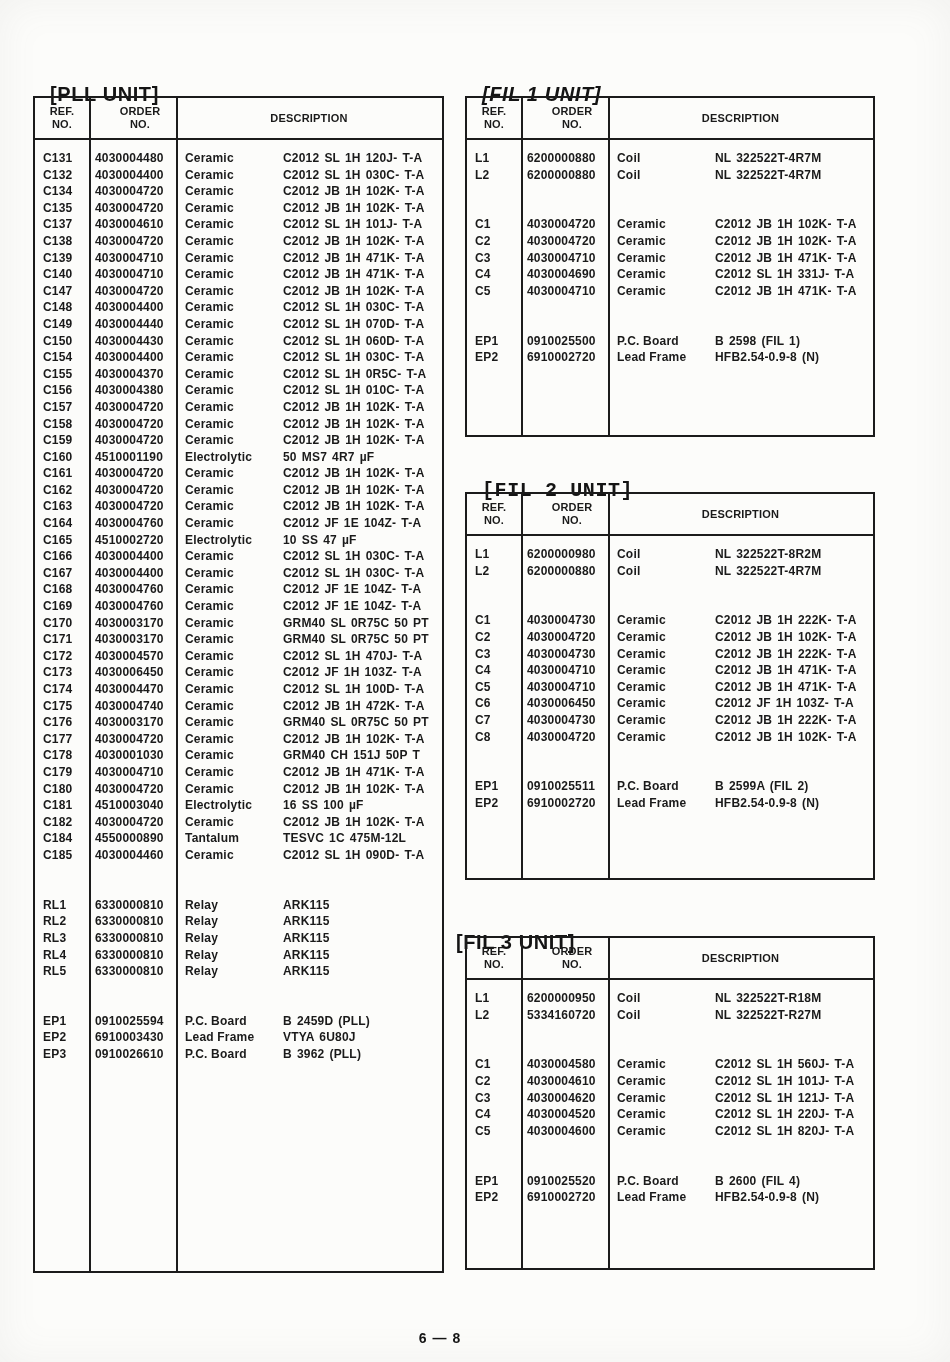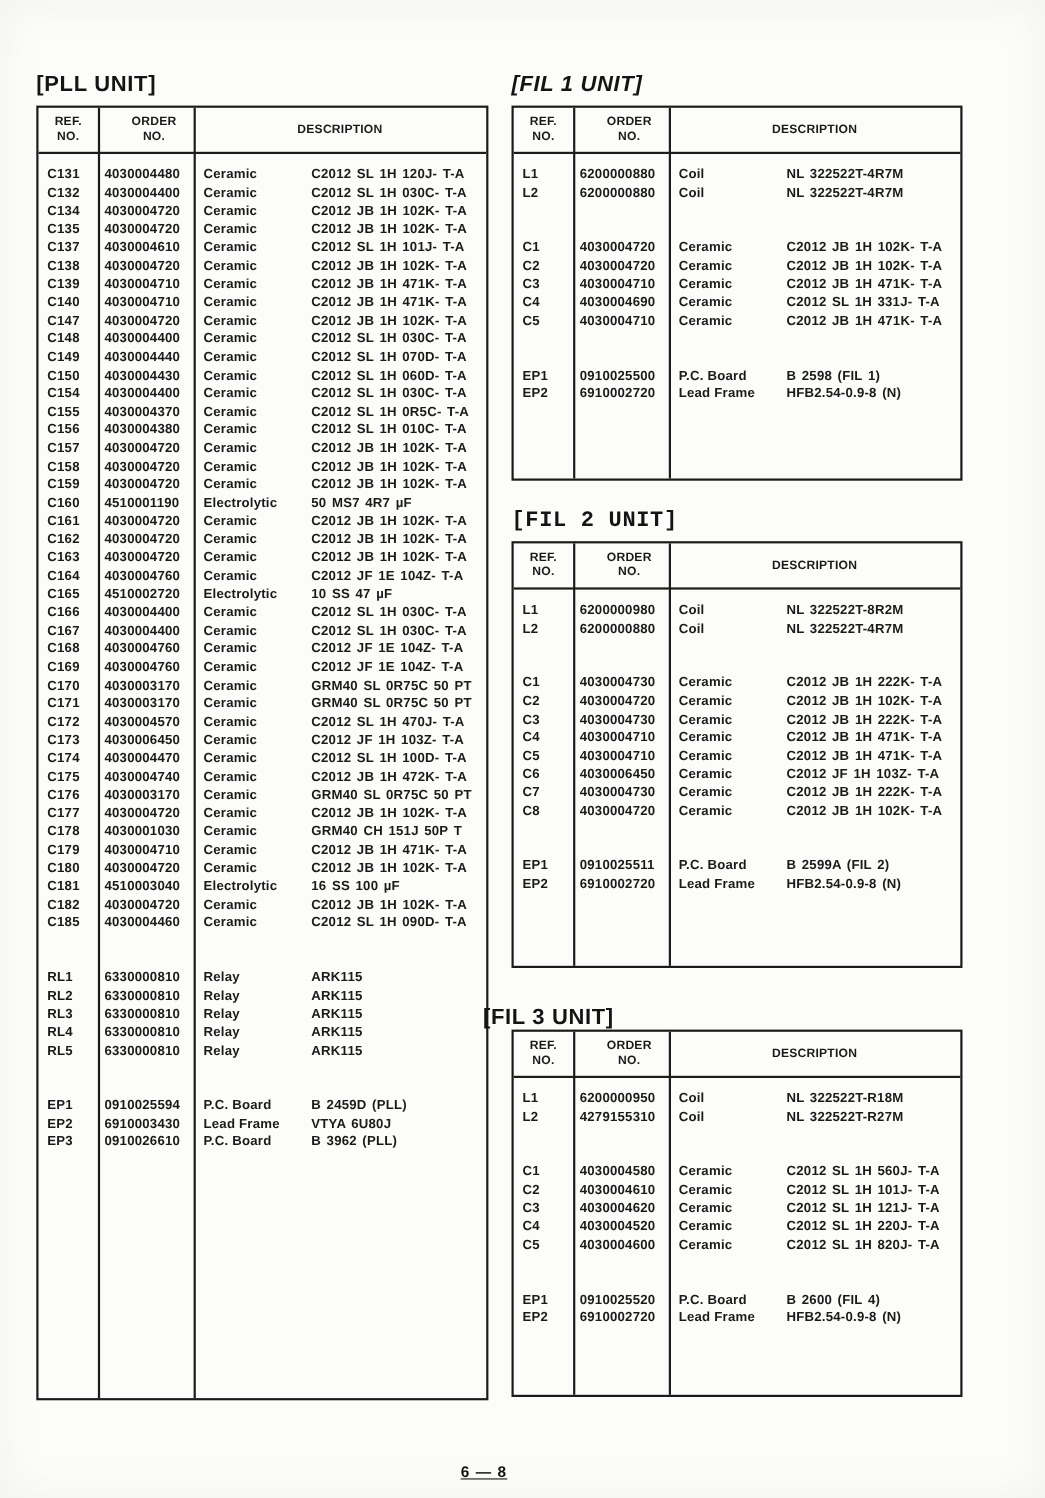--- a/index.html
+++ b/index.html
@@ -5,21 +5,21 @@
   html,body { margin:0; padding:0; background:#ffffff; }
   .page {
     position:relative; width:950px; height:1362px;
     background:#fcfcfa;
     font-family:"Liberation Sans","DejaVu Sans",sans-serif;
     font-weight:bold; color:#1a1a1a;
     box-shadow: inset 0 0 40px rgba(120,120,115,0.08);
     overflow:hidden;
   }
   .sec-title {
-    position:absolute; margin:0;
+    position:absolute; margin:17px;
     font-size:20px; letter-spacing:0.6px; white-space:nowrap;
     color:#141414;
   }
   .ptable {
     position:absolute; box-sizing:border-box;
     border:2.5px solid #1b1b1b; background:transparent;
   }
   .vline { position:absolute; top:0; bottom:0; width:1.6px; background:#1c1c1c; }
   .v1 { left:54px; }
   .v2 { left:141px; }
@@ -34,21 +34,21 @@
   .c {
     position:absolute; top:0; height:16.6px; line-height:16.6px;
     font-size:12px; white-space:nowrap; letter-spacing:0.2px;
   }
   .c-ref   { left:8px; }
   .c-order { left:60px; }
   .c-type  { left:150px; }
   .c-val   { left:248px; word-spacing:1.5px; }
   .page-num {
     position:absolute; left:390px; top:1330px; width:100px;
-    text-align:center; font-size:14px; letter-spacing:1px; color:#141414;text-decoration:underline;
+    text-align:center; font-size:14px; letter-spacing:1px; color:#141414;
   }
 </style>
 </head>
 <body>
 
 <div class="page">
 
   <h1 class="sec-title" style="left:33px; top:66px;">[PLL UNIT]</h1>
 
   <div class="ptable" style="left:33px; top:96px; width:411px; height:1177px;">
@@ -348,20 +348,26 @@
           <span class="c c-val">16 SS 100 µF</span>
         </div>
 
         <div class="row">
           <span class="c c-ref">C182</span>
           <span class="c c-order">4030004720</span>
           <span class="c c-type">Ceramic</span>
           <span class="c c-val">C2012 JB 1H 102K- T-A</span>
         </div>
 
+        <div class="row">
+          <span class="c c-ref">C184</span>
+          <span class="c c-order">4550000890</span>
+          <span class="c c-type">Tantalum</span>
+          <span class="c c-val">TESVC 1C 475M-12L</span>
+        </div>
 
         <div class="row">
           <span class="c c-ref">C185</span>
           <span class="c c-order">4030004460</span>
           <span class="c c-type">Ceramic</span>
           <span class="c c-val">C2012 SL 1H 090D- T-A</span>
         </div>
 
         <div class="row">
           <span class="c c-ref"></span>
@@ -715,21 +721,21 @@
 
         <div class="row">
           <span class="c c-ref">L1</span>
           <span class="c c-order">6200000950</span>
           <span class="c c-type">Coil</span>
           <span class="c c-val">NL 322522T-R18M</span>
         </div>
 
         <div class="row">
           <span class="c c-ref">L2</span>
-          <span class="c c-order">4279155310</span>
+          <span class="c c-order">5334160720</span>
           <span class="c c-type">Coil</span>
           <span class="c c-val">NL 322522T-R27M</span>
         </div>
 
         <div class="row">
           <span class="c c-ref"></span>
           <span class="c c-order"></span>
           <span class="c c-type"></span>
           <span class="c c-val"></span>
         </div>

